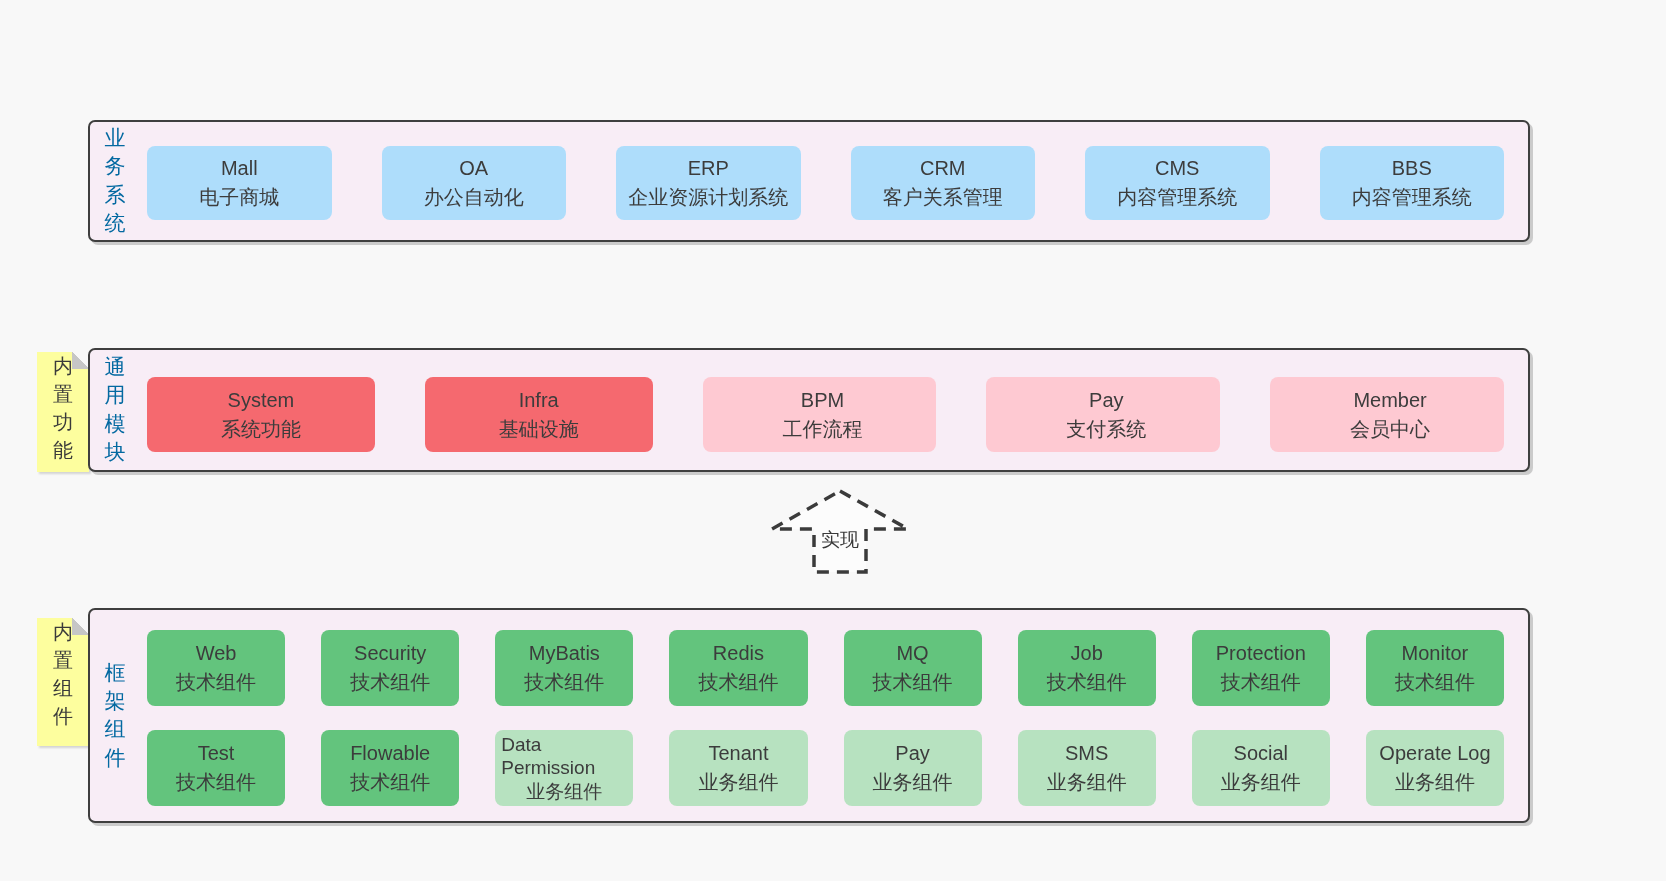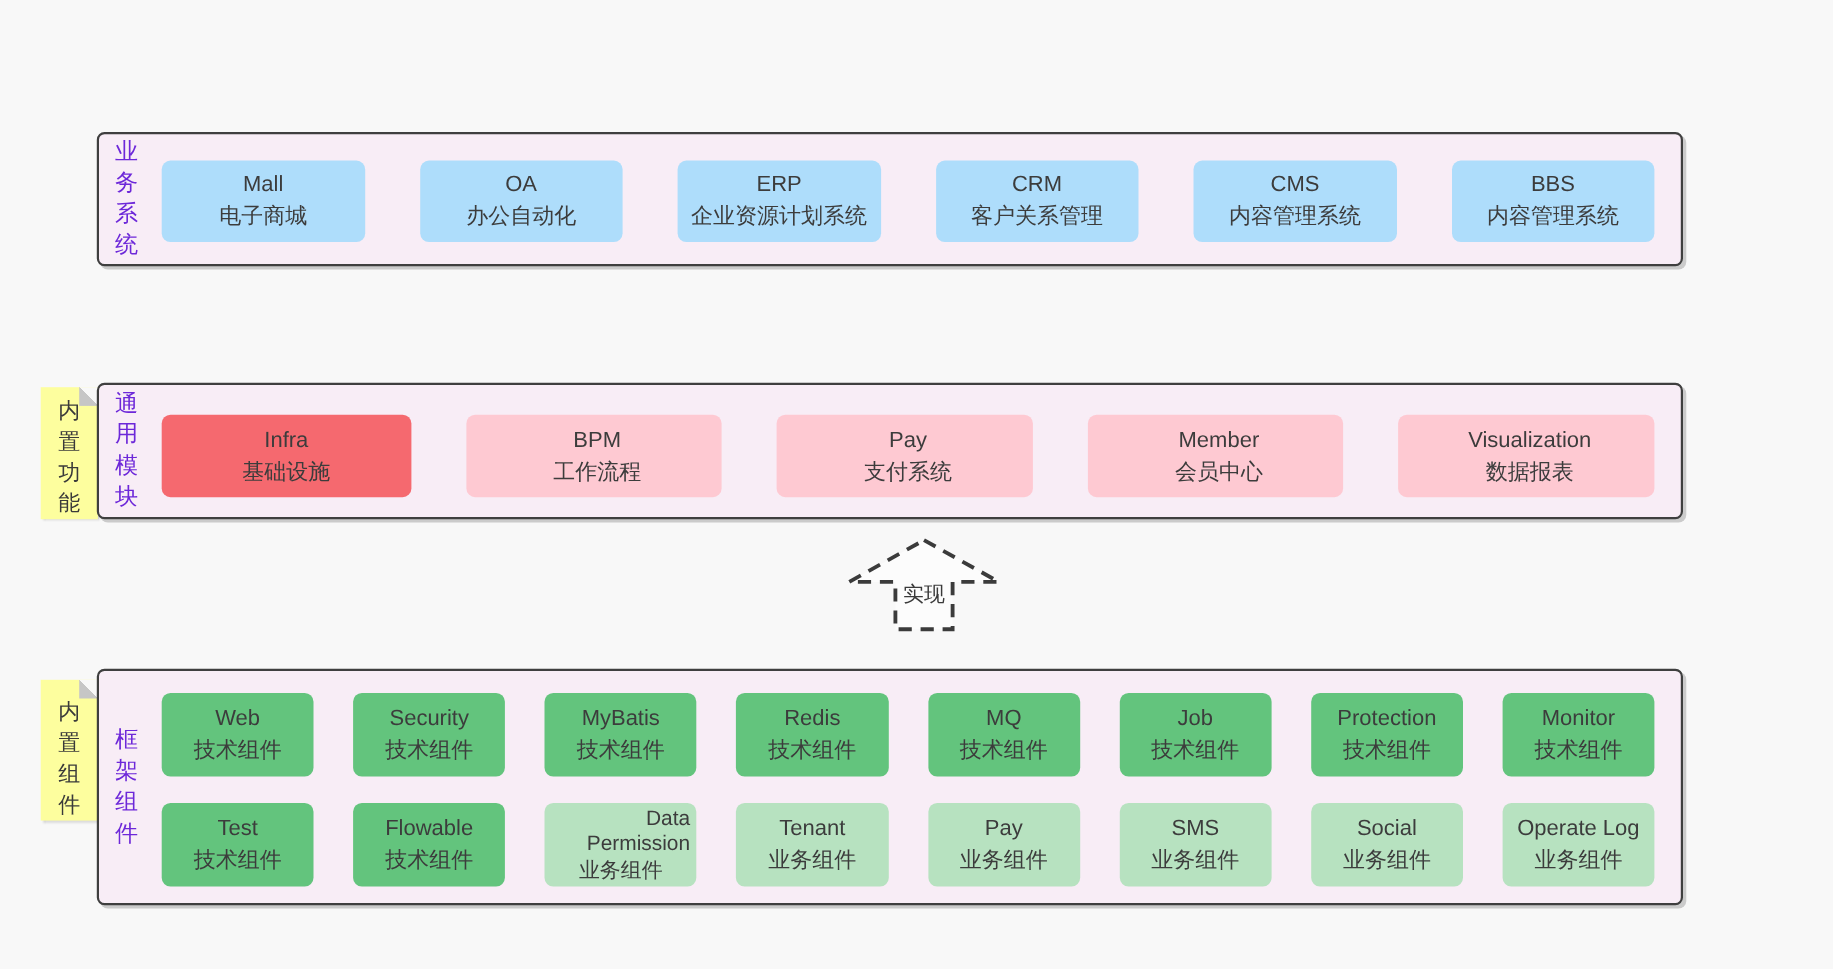--- a/index.html
+++ b/index.html
@@ -25,56 +25,56 @@
   }
   .layer-label{
     position:absolute;
     left:12px;top:50%;
     transform:translateY(-50%);
     width:26px;
     font-size:21px;
     line-height:1.35;
     text-align:center;
     word-break:break-all;
-    color:#6d28d9;
+    color:#0369a1;
   }
   .row{
     position:absolute;
     left:57px;width:1357px;
     display:flex;
   }
   .row.gap6{gap:50px;}
   .row.gap8{gap:36px;}
   .box{
     flex:1 1 0;
     border-radius:8px;
     display:flex;
     flex-direction:column;
     align-items:center;
     justify-content:center;
-    text-align:right;
+    text-align:left;
     font-size:20px;
     line-height:1.45;
     padding:2px 6px;
     box-sizing:border-box;
     color:#3c3c3c;
   }
   .box.blue{background:#aeddfb;}
   .box.red{background:#f5696f;}
   .box.pink{background:#fec9d2;padding-left:12px;}
   .box.green{background:#63c47d;}
   .box.lgreen{background:#b7e2c0;}
   .box.lines3{line-height:1.22;font-size:19px;}
   .sticky{
     position:absolute;
     left:37px;width:52px;
     background:#fdfe9e;
     box-shadow:2px 2px 2px rgba(0,0,0,0.15);
     display:flex;
-    align-items:flex-end;
+    align-items:flex-start;
     justify-content:center;
     box-sizing:border-box;
   }
   .sticky::after{
     content:"";
     position:absolute;
     top:0;right:0;
     width:17px;height:17px;
     background:linear-gradient(to bottom left,#f8f8f8 49%,#c6c6c6 50%);
   }
@@ -138,38 +138,38 @@
   </div>
 
 
   <div class="sticky" style="top:352px;height:120px;">
     <div class="vtext">内置功能</div>
   </div>
   <div class="layer" style="top:348px;height:124px;">
     <div class="layer-label">通用模块</div>
     <div class="row gap6" style="top:27px;height:75px;">
       <div class="box red">
+        <span>System</span>
+        <span>系统功能</span>
+      </div>
+      <div class="box red">
         <span>Infra</span>
         <span>基础设施</span>
       </div>
       <div class="box pink">
         <span>BPM</span>
         <span>工作流程</span>
       </div>
       <div class="box pink">
         <span>Pay</span>
         <span>支付系统</span>
       </div>
       <div class="box pink">
         <span>Member</span>
         <span>会员中心</span>
-      </div>
-      <div class="box pink">
-        <span>Visualization</span>
-        <span>数据报表</span>
       </div>
     </div>
   </div>
 
   <div class="arrow" style="left:769px;top:487px;">
     <svg width="142" height="88" viewBox="0 0 142 88">
       <polygon points="71,4 139,42 97,42 97,85 45,85 45,42 3,42" fill="#fcfcfc" stroke="#3b3b3b" stroke-width="3.5" stroke-dasharray="12 8"></polygon>
     </svg>
     <div class="arrow-label">实现</div>
   </div>

